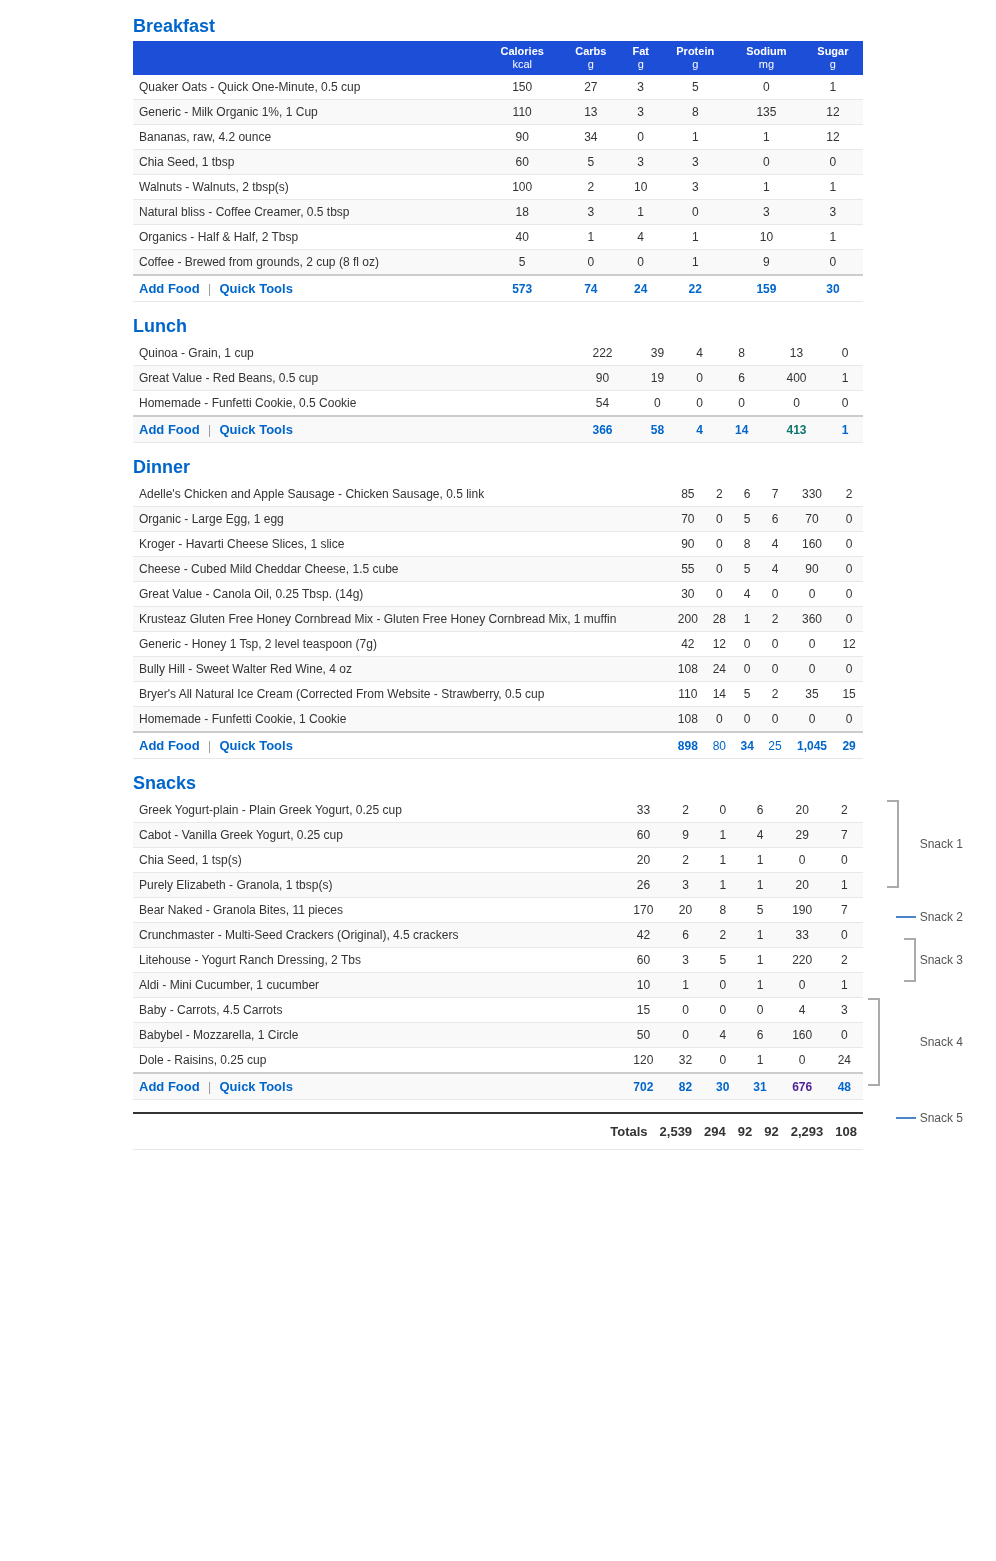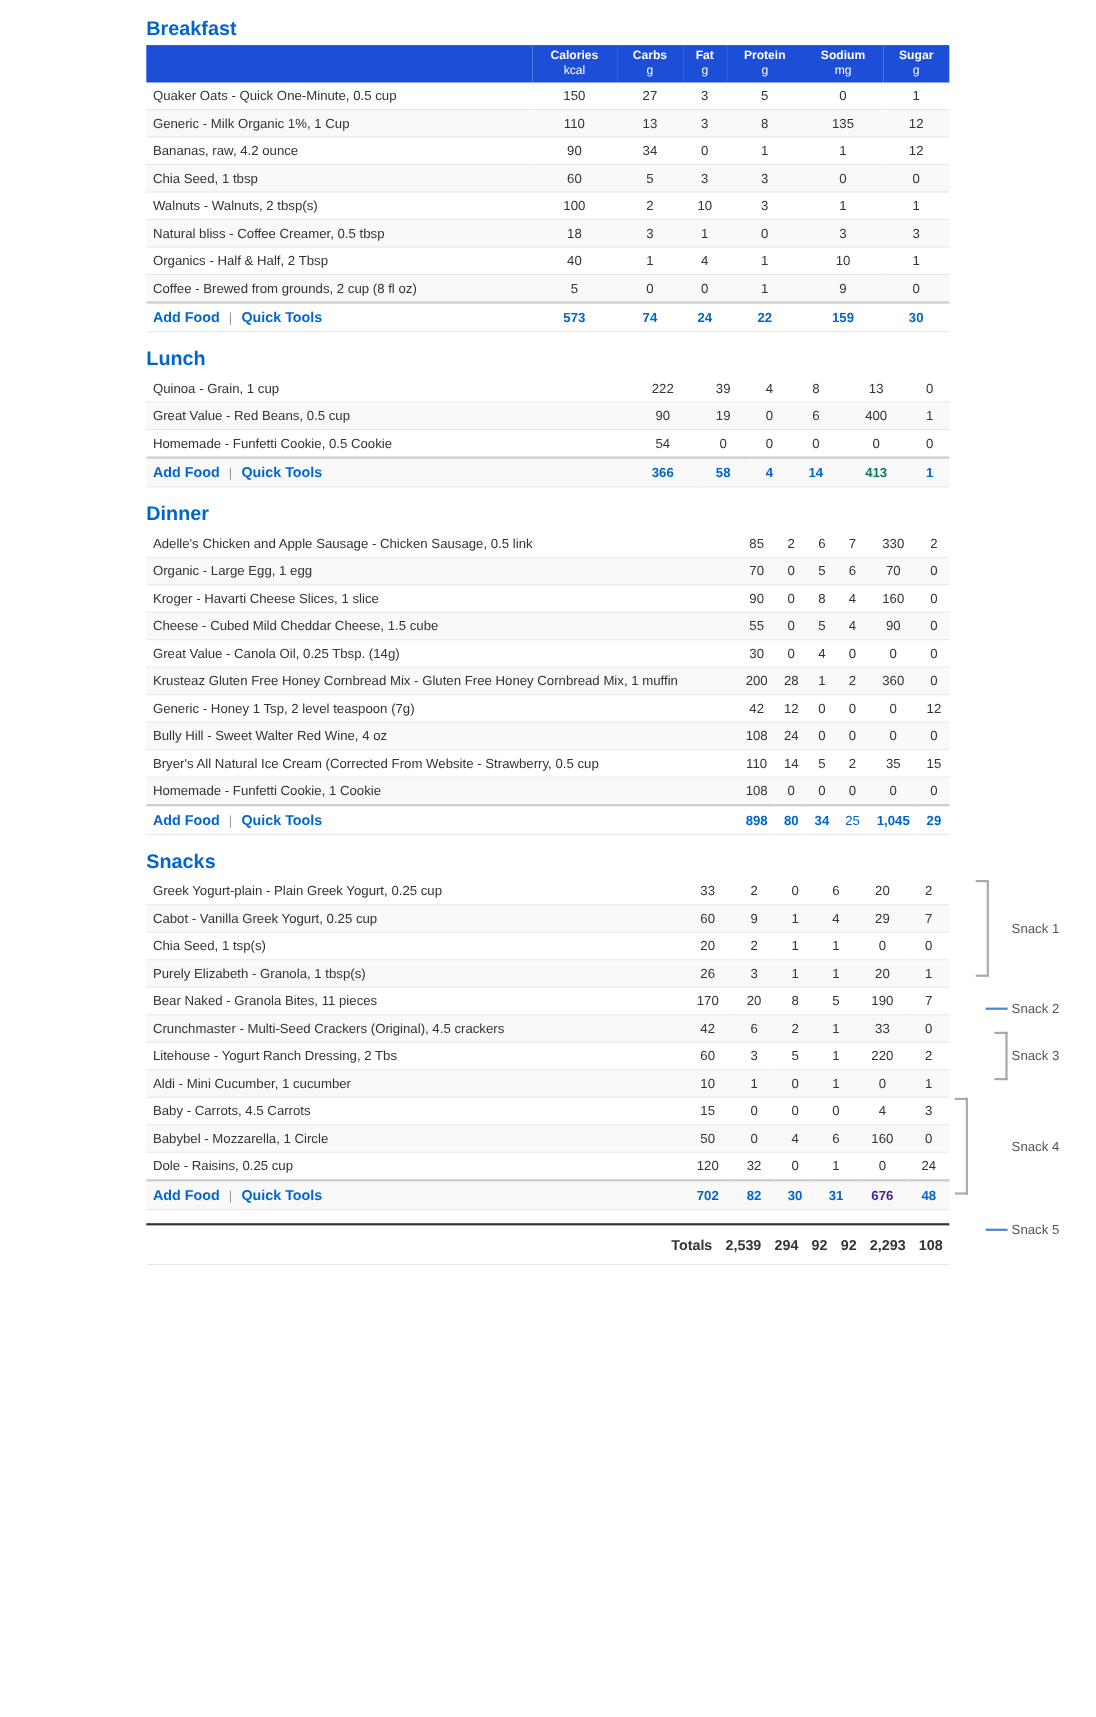--- a/index.html
+++ b/index.html
@@ -287,21 +287,21 @@
       <td>0</td>
       <td>0</td>
     </tr>
           <tr style="border-top: 2px solid rgb(204, 204, 204);">
     <td>
       <a href="#" class="add-food-link">Add Food</a>
       <span class="pipe">|</span>
       <a href="#" class="add-food-link">Quick Tools</a>
     </td>
     <td style="text-align:center; font-weight:bold; color:#0066cc;">898</td>
-    <td style="text-align:center; font-weight:bold; color:#0066cc;">80</td>
+    <td style="text-align:center; font-weight:normal; color:#0066cc;">80</td>
     <td style="text-align:center; font-weight:bold; color:#0066cc;">34</td>
     <td style="text-align:center; font-weight:normal; color:#0066cc;">25</td>
     <td style="text-align:center; font-weight:bold; color:#0066cc;">1,045</td>
     <td style="text-align:center; font-weight:bold; color:#0066cc;">29</td>
   </tr>
         </tbody>
     </table>
   </div>
 
   <div class="section">

